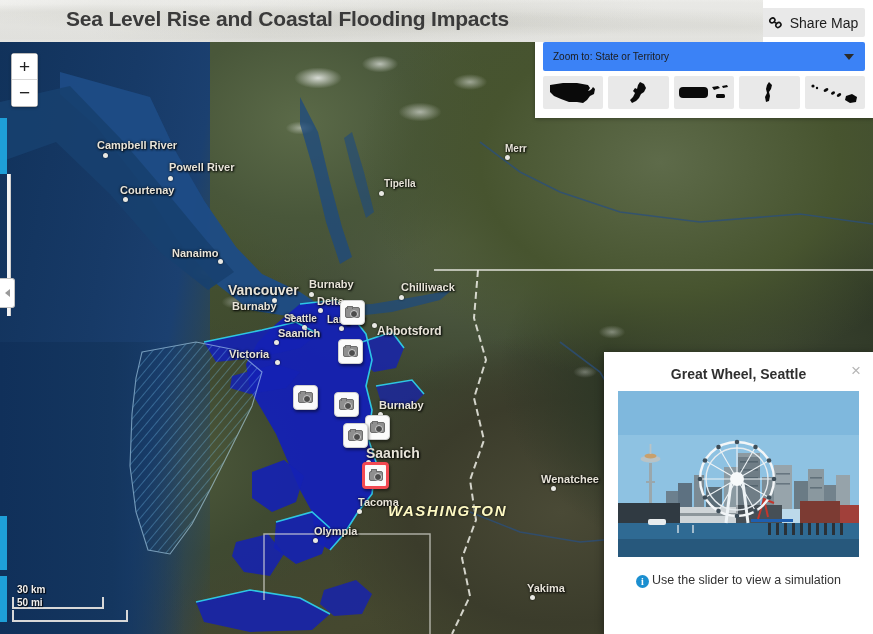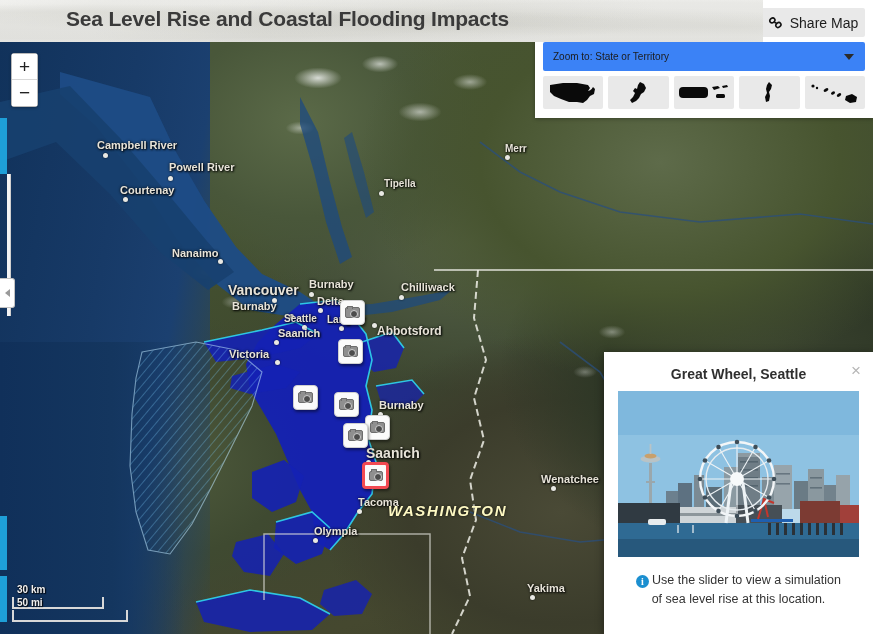--- a/index.html
+++ b/index.html
@@ -610,15 +610,14 @@
       <rect x="30" y="128" width="18" height="6" rx="2" fill="#e8ecee"></rect>
       <g stroke="#f0f3f5" stroke-width="1.2">
         <line x1="60" y1="134" x2="60" y2="142"></line>
         <line x1="75" y1="134" x2="75" y2="142"></line>
       </g>
     </svg>
   </div>
 
   <div class="popup-note">
     <span class="info-icon">i</span><span>Use the slider to view a simulation</span><br>
-    <span>of sea level rise at this location.</span>
   </div>
 </div>
 
 </body></html>

